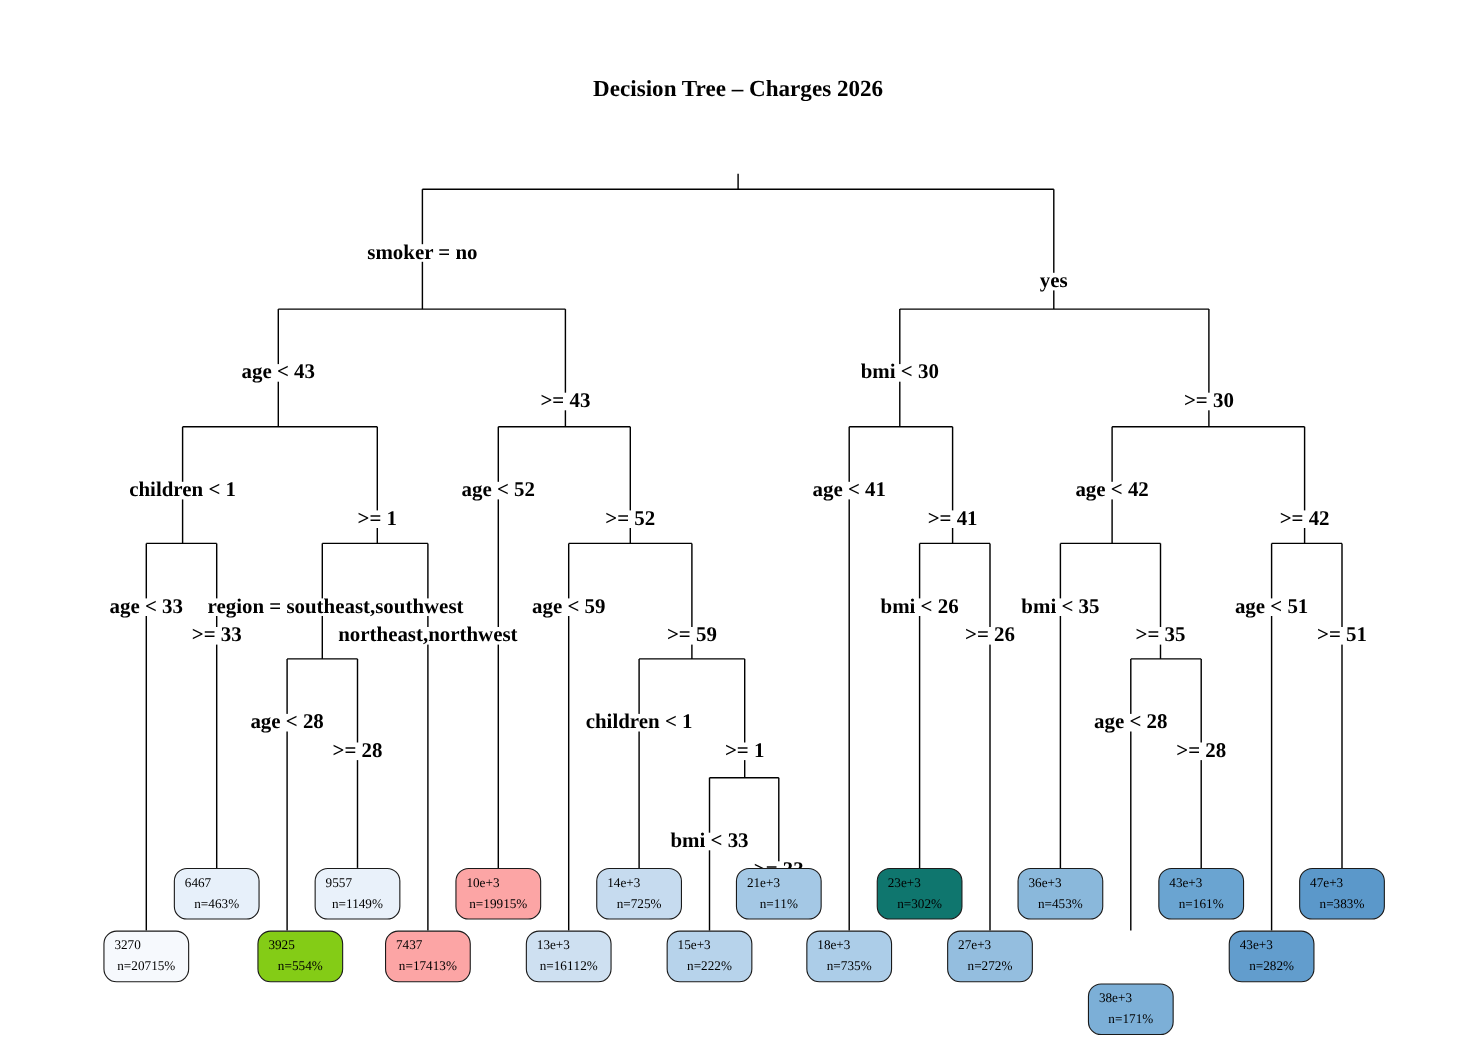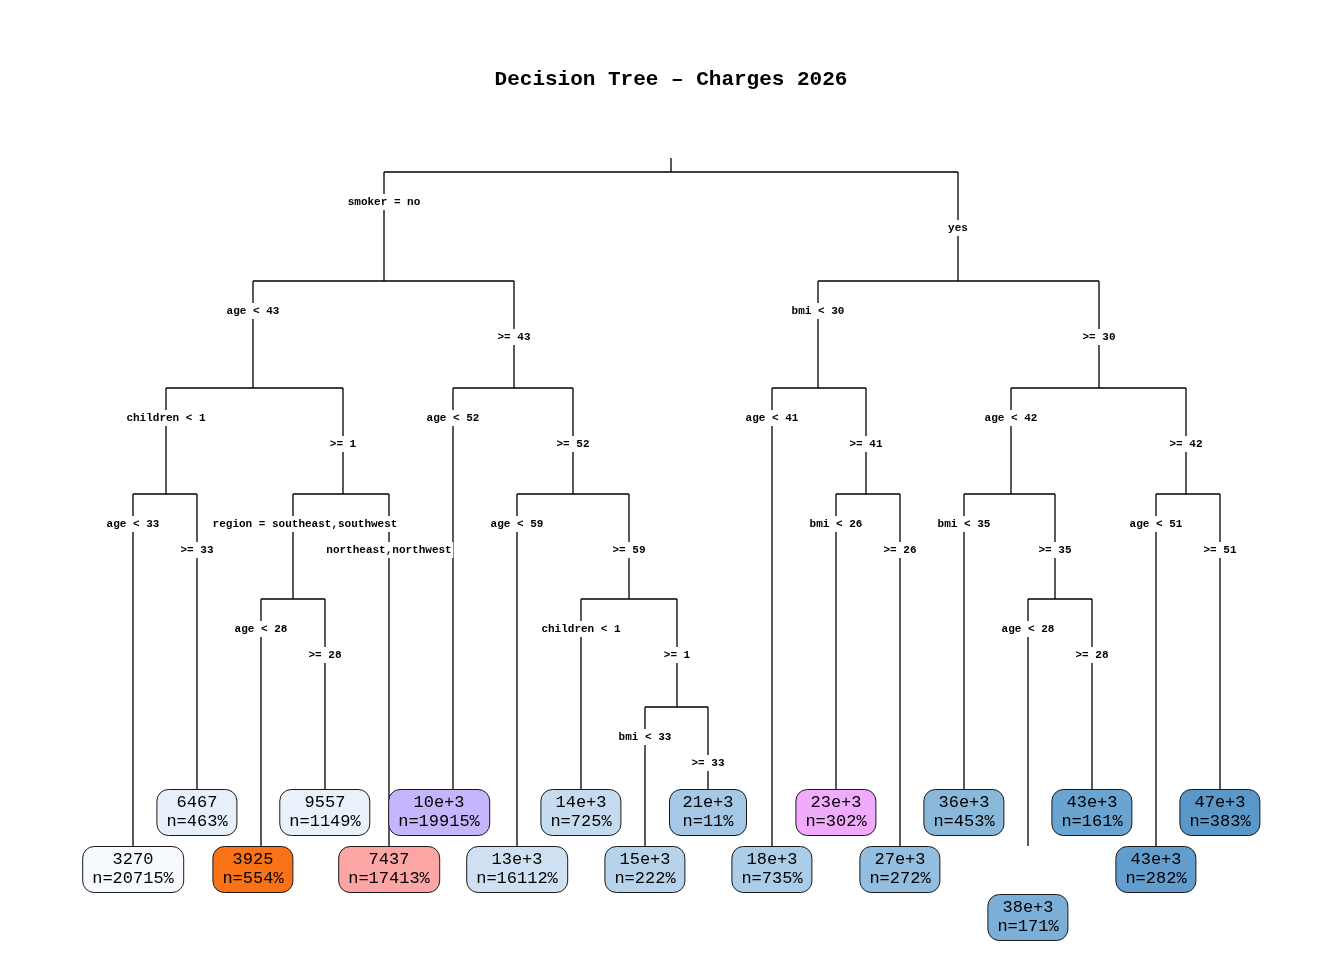--- a/index.html
+++ b/index.html
@@ -1,21 +1,21 @@
 <!DOCTYPE html>
 <html><head>
 <meta charset="utf-8">
 <style>
   html, body { margin: 0; padding: 0; background: #ffffff; }
   .canvas {
     position: relative;
     width: 1344px;
     height: 960px;
     background: #ffffff;
-    font-family: Liberation Mono, monospace;
+    font-family: Liberation Serif, serif;
     overflow: hidden;
   }
   .title {
     position: absolute;
     left: 671px;
     top: 68px;
     transform: translateX(-50%);
     margin: 0;
     font-size: 21px;
     font-weight: bold;
@@ -24,36 +24,36 @@
   }
   svg.lines {
     position: absolute;
     left: 0; top: 0;
     width: 1344px;
     height: 960px;
   }
   .branch-label {
     position: absolute;
     transform: translate(-50%, -50%);
-    font-size: 11px;
+    font-size: 19px;
     font-weight: bold;
     color: #000000;
     white-space: nowrap;
     line-height: 16px;
     background: #ffffff;
     padding: 0 2px;
+    margin-top: 28px;
   }
   .leaf {
     position: absolute;
     transform: translateX(-50%);
     border: 1.4px solid #1a1a1a;
     border-radius: 12px;
     padding: 3px 9px 4px 9px;
-    text-align: center;
-    font-size: 17px;
+    font-size: 12px;
     line-height: 19px;
     color: #000000;
     white-space: nowrap;
     box-sizing: border-box;
     min-width: 78px;
   }
   .leaf-stats {
     display: flex;
     justify-content: center;
   }
@@ -145,37 +145,37 @@
       <div class="branch-label" style="left: 305px; top: 524px;">region = southeast,southwest</div>
       <div class="branch-label" style="left: 389px; top: 550px;">northeast,northwest</div>
       <div class="leaf" style="left: 389px; top: 846px; background: #fca5a5;">
         <div>7437</div>
         <div class="leaf-stats">
           <span>n=174</span>
           <span>13%</span>
         </div>
       </div>
       <div class="branch-label" style="left: 261px; top: 629px;">age &lt; 28</div>
-      <div class="leaf" style="left: 253px; top: 846px; background: #f97316;">
+      <div class="leaf" style="left: 273px; top: 846px; background: #84cc16;">
         <div>3925</div>
         <div class="leaf-stats">
           <span>n=55</span>
           <span>4%</span>
         </div>
       </div>
       <div class="branch-label" style="left: 325px; top: 655px;">&gt;= 28</div>
       <div class="leaf" style="left: 325px; top: 789px; background: rgb(233, 241, 250);">
         <div>9557</div>
         <div class="leaf-stats">
           <span>n=114</span>
           <span>9%</span>
         </div>
       </div>
       <div class="branch-label" style="left: 453px; top: 418px;">age &lt; 52</div>
-      <div class="leaf" style="left: 439px; top: 789px; background: #c4b5fd;">
+      <div class="leaf" style="left: 453px; top: 789px; background: #fca5a5;">
         <div>10e+3</div>
         <div class="leaf-stats">
           <span>n=199</span>
           <span>15%</span>
         </div>
       </div>
       <div class="branch-label" style="left: 573px; top: 444px;">&gt;= 52</div>
       <div class="branch-label" style="left: 517px; top: 524px;">age &lt; 59</div>
       <div class="leaf" style="left: 517px; top: 846px; background: rgb(206, 224, 241);">
         <div>13e+3</div>
@@ -213,21 +213,21 @@
       <div class="branch-label" style="left: 772px; top: 418px;">age &lt; 41</div>
       <div class="leaf" style="left: 772px; top: 846px; background: rgb(172, 205, 232);">
         <div>18e+3</div>
         <div class="leaf-stats">
           <span>n=73</span>
           <span>5%</span>
         </div>
       </div>
       <div class="branch-label" style="left: 866px; top: 444px;">&gt;= 41</div>
       <div class="branch-label" style="left: 836px; top: 524px;">bmi &lt; 26</div>
-      <div class="leaf" style="left: 836px; top: 789px; background: #f0abfc;">
+      <div class="leaf" style="left: 836px; top: 789px; background: #0f766e;">
         <div>23e+3</div>
         <div class="leaf-stats">
           <span>n=30</span>
           <span>2%</span>
         </div>
       </div>
       <div class="branch-label" style="left: 900px; top: 550px;">&gt;= 26</div>
       <div class="leaf" style="left: 900px; top: 846px; background: rgb(148, 190, 223);">
         <div>27e+3</div>
         <div class="leaf-stats">

